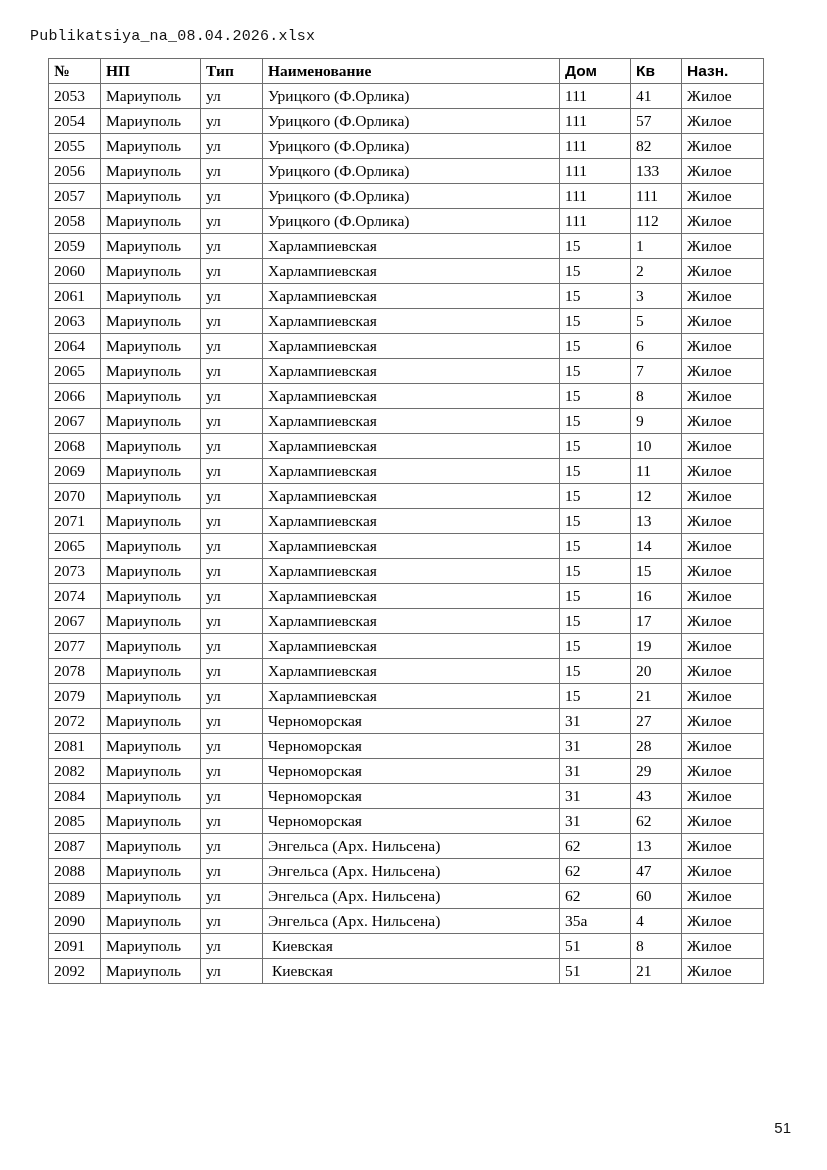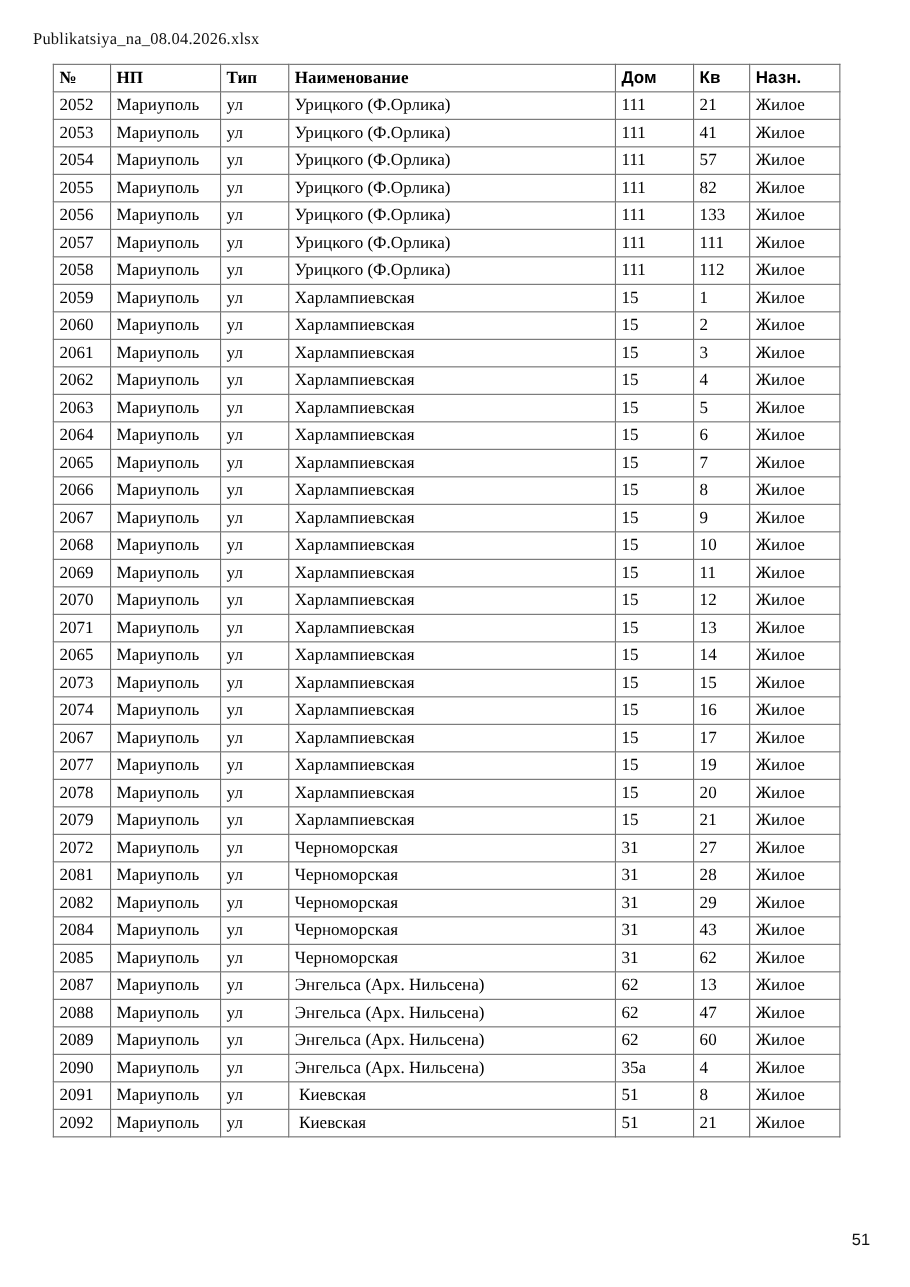--- a/index.html
+++ b/index.html
@@ -11,21 +11,21 @@
     position: relative;
     width: 827px;
     height: 1170px;
     background: #ffffff;
     overflow: hidden;
   }
   .doc-title {
     position: absolute;
     left: 30px;
     top: 28px;
-    font-family: Liberation Serif, serif;
+    font-family: Liberation Mono, monospace;
     font-size: 15px;
     color: #111111;
     letter-spacing: 0.2px;
     text-align: center;
   }
   table.addr {
     position: absolute;
     left: 48px;
     top: 58px;
     width: 715px;
@@ -92,29 +92,20 @@
         <th class="hdr-serif">НП</th>
         <th class="hdr-serif">Тип</th>
         <th class="hdr-serif">Наименование</th>
         <th class="hdr-sans">Дом</th>
         <th class="hdr-sans">Кв</th>
         <th class="hdr-sans">Назн.</th>
       </tr>
     </thead>
     <tbody id="table-body">
         <tr>
-    <td>2052</td>
-    <td>Мариуполь</td>
-    <td>ул</td>
-    <td>Урицкого (Ф.Орлика)</td>
-    <td>111</td>
-    <td>21</td>
-    <td>Жилое</td>
-  </tr>
-        <tr>
     <td>2053</td>
     <td>Мариуполь</td>
     <td>ул</td>
     <td>Урицкого (Ф.Орлика)</td>
     <td>111</td>
     <td>41</td>
     <td>Жилое</td>
   </tr>
         <tr>
     <td>2054</td>
@@ -179,29 +170,20 @@
     <td>2</td>
     <td>Жилое</td>
   </tr>
         <tr>
     <td>2061</td>
     <td>Мариуполь</td>
     <td>ул</td>
     <td>Харлампиевская</td>
     <td>15</td>
     <td>3</td>
-    <td>Жилое</td>
-  </tr>
-        <tr>
-    <td>2062</td>
-    <td>Мариуполь</td>
-    <td>ул</td>
-    <td>Харлампиевская</td>
-    <td>15</td>
-    <td>4</td>
     <td>Жилое</td>
   </tr>
         <tr>
     <td>2063</td>
     <td>Мариуполь</td>
     <td>ул</td>
     <td>Харлампиевская</td>
     <td>15</td>
     <td>5</td>
     <td>Жилое</td>

